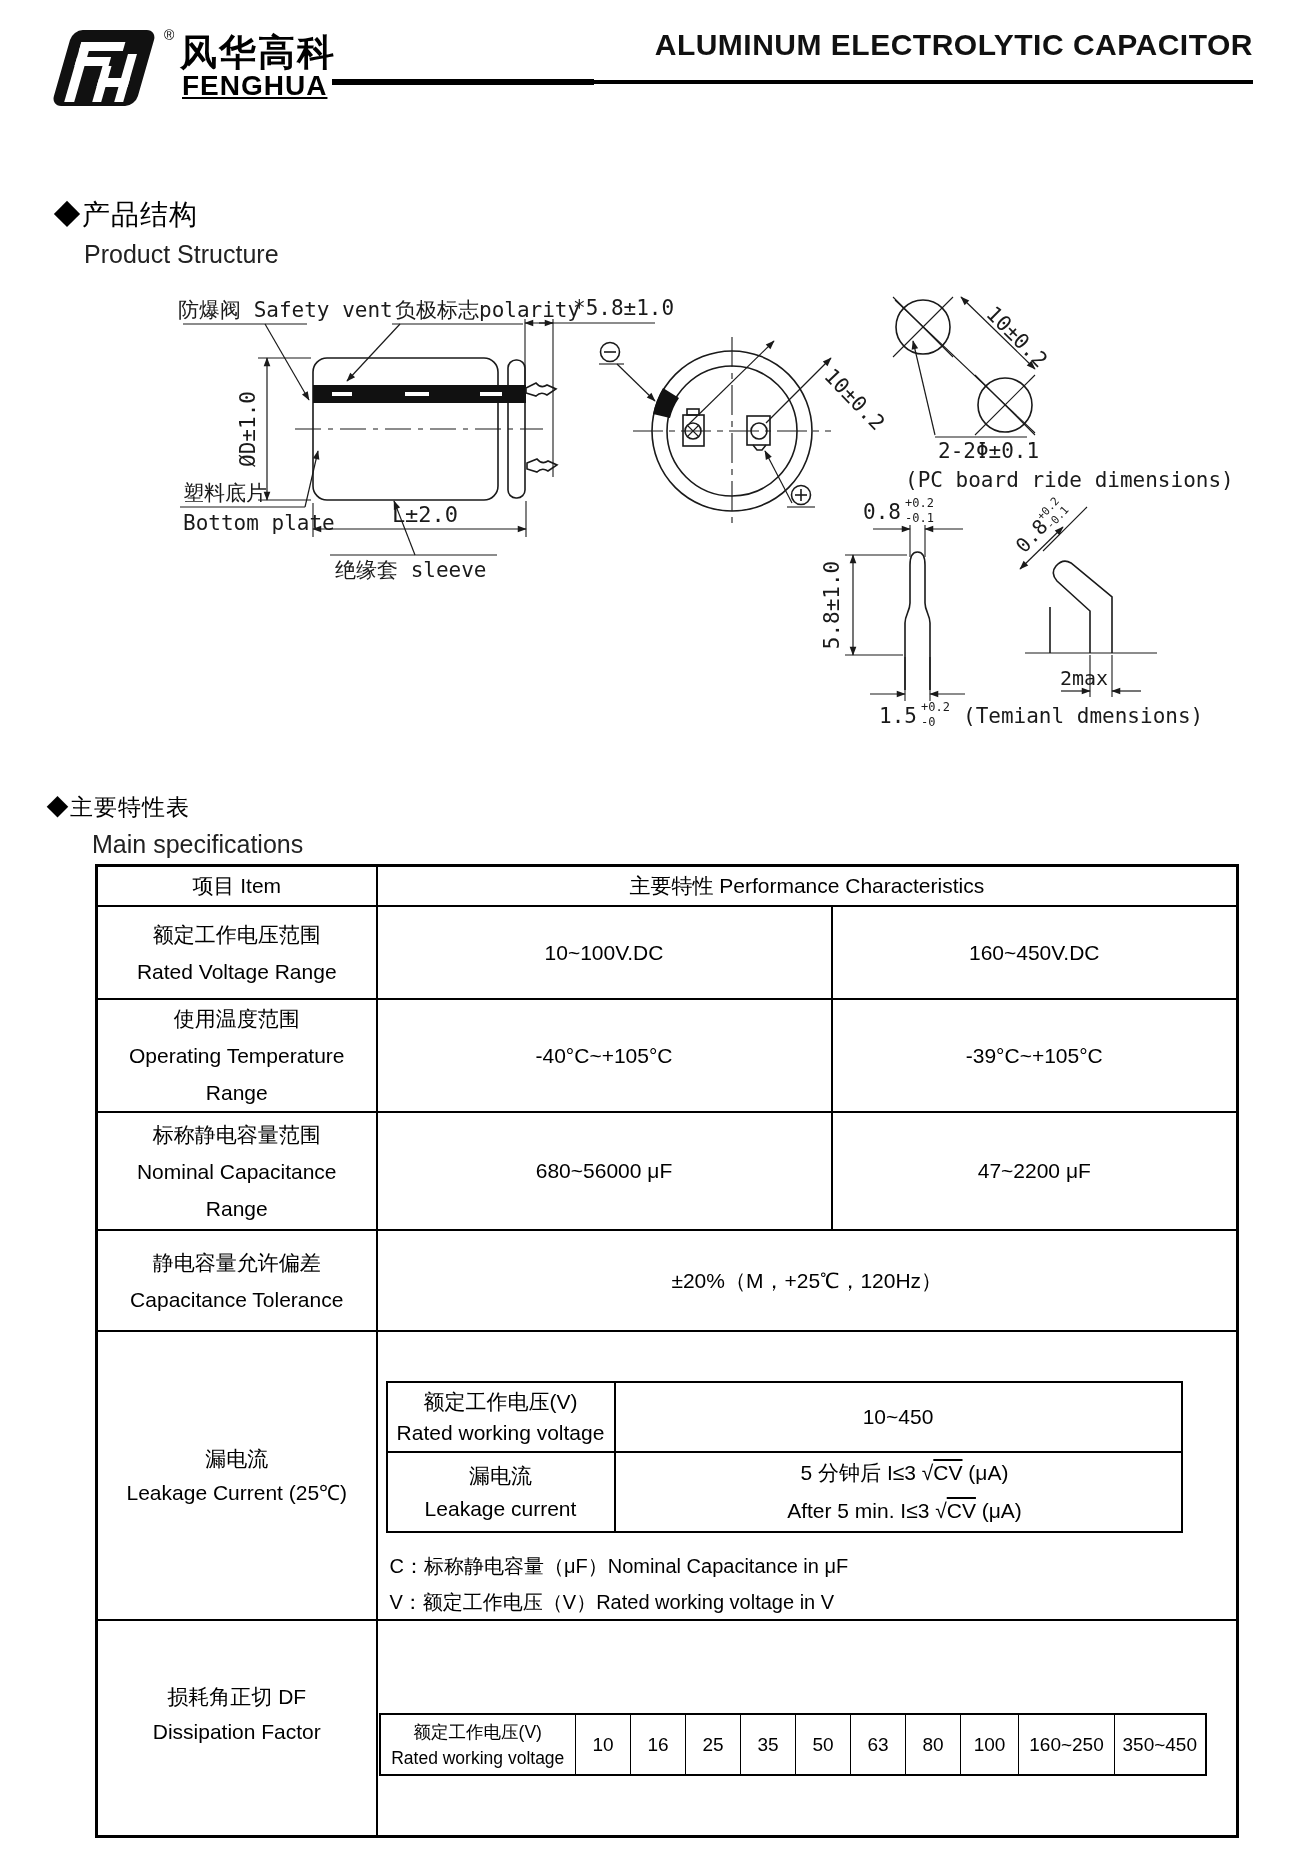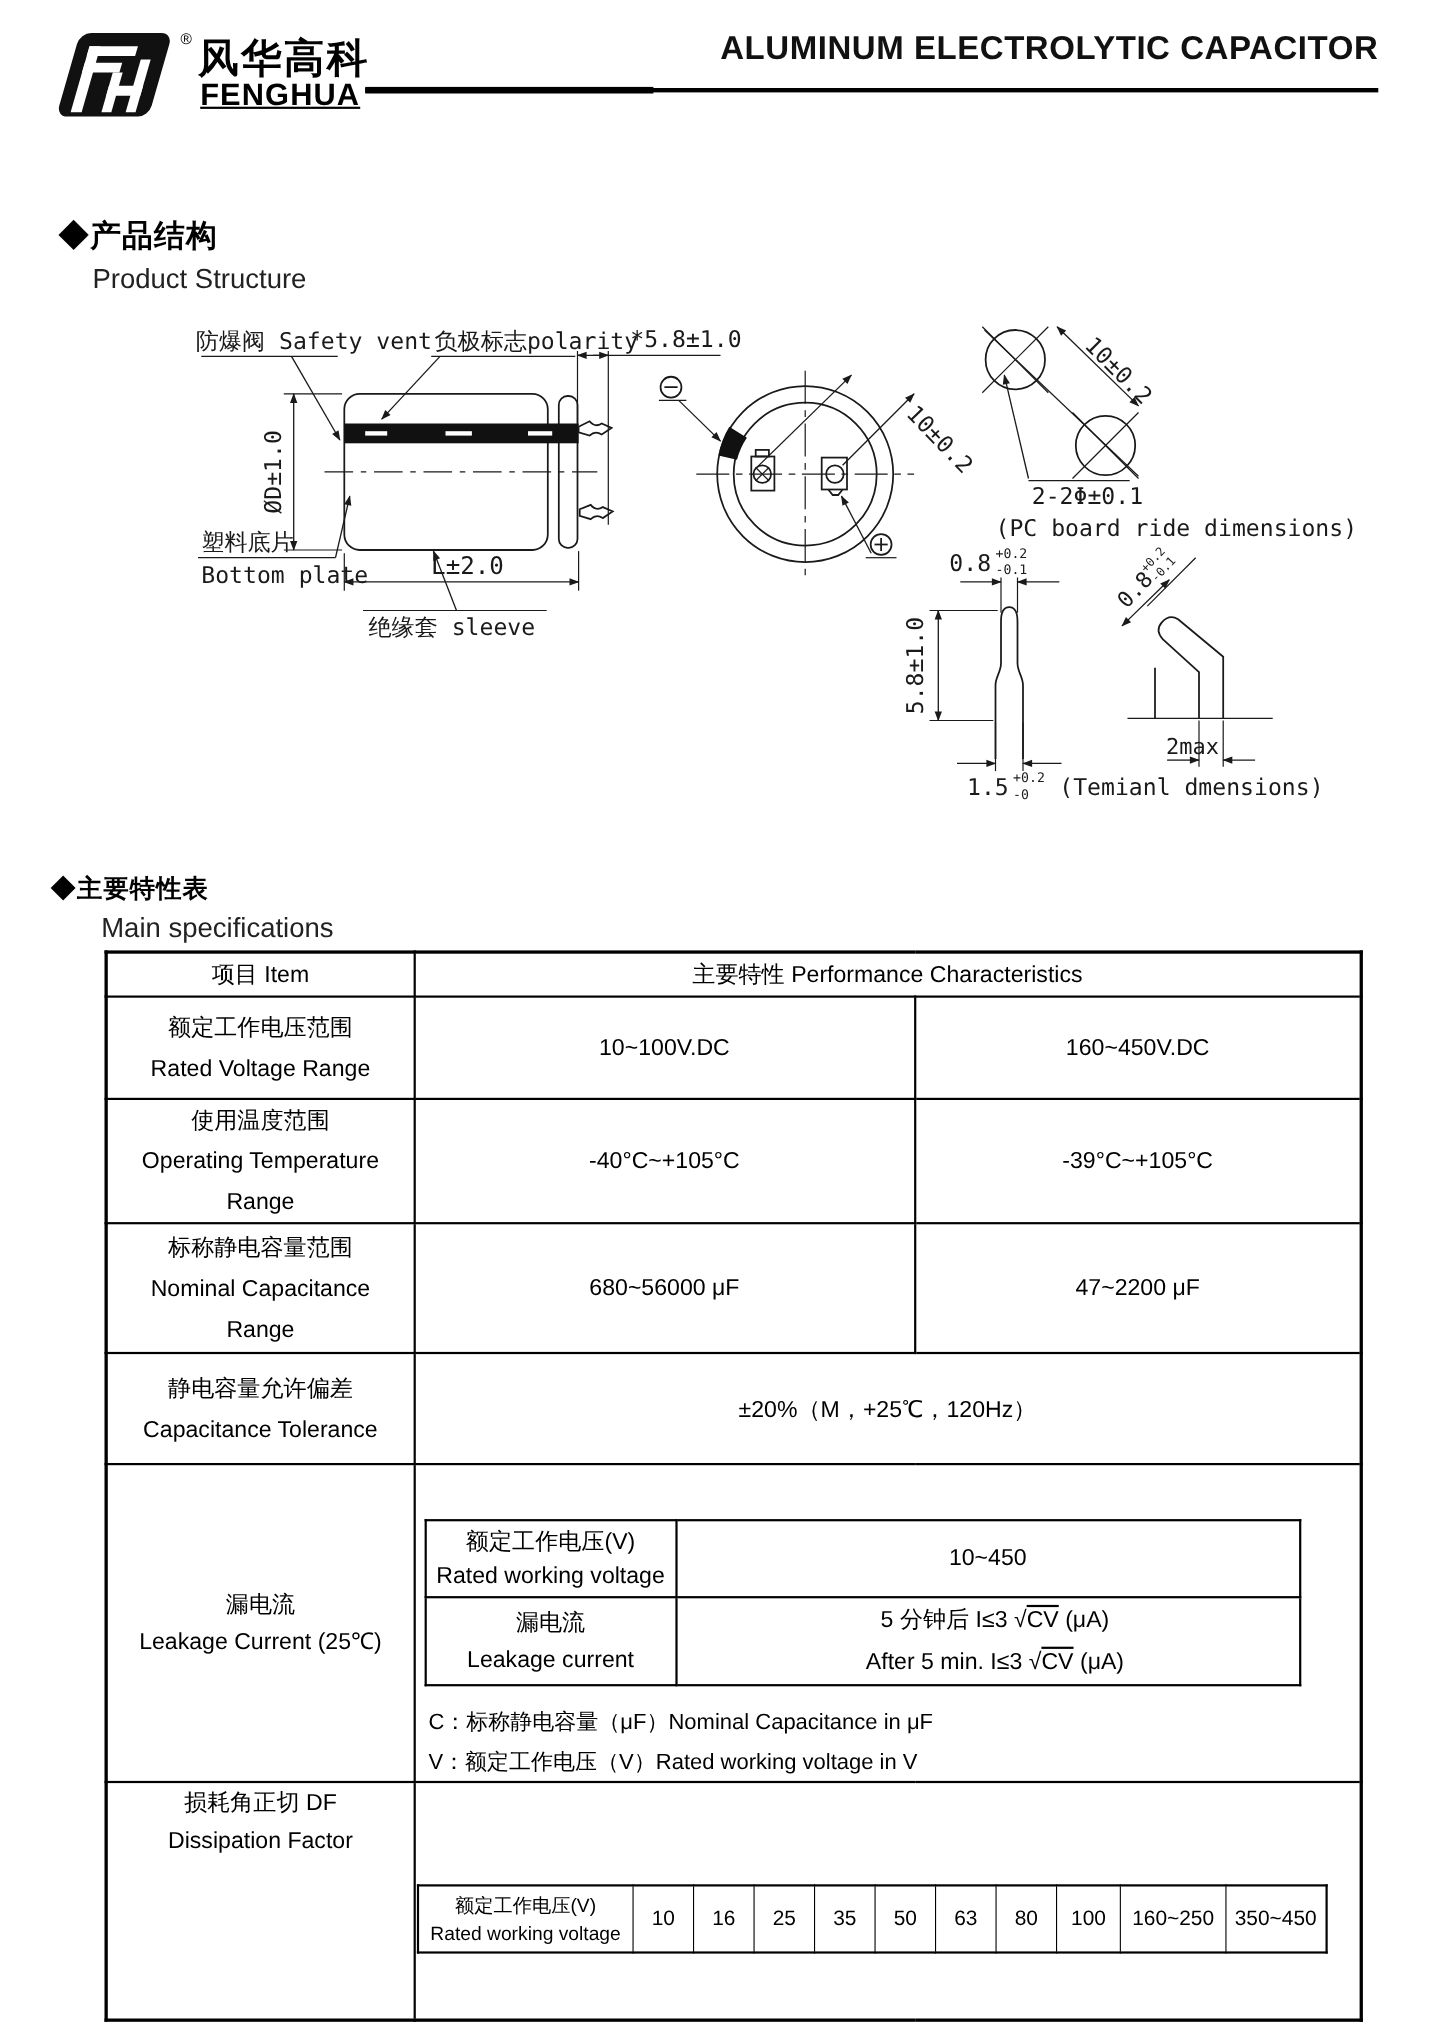--- a/index.html
+++ b/index.html
@@ -9,21 +9,21 @@
 
   
   #brand-zh{position:absolute;left:180px;top:28px;font-size:37px;font-weight:bold;letter-spacing:2px;}
   #brand-en{position:absolute;left:182px;top:70px;font-size:28px;font-weight:bold;letter-spacing:1px;font-stretch:condensed;text-decoration:underline;}
   #doc-title{position:absolute;right:60px;top:28px;width:900px;text-align:right;
              font-size:30px;font-weight:bold;letter-spacing:.5px;color:#111;}
   #header-rule{position:absolute;left:332px;top:80px;width:921px;height:4px;background:#000;}
   #header-rule-thick{position:absolute;left:332px;top:79px;width:262px;height:6px;background:#000;}
 
   
-  .sec-zh{font-size:28px;font-weight:bold;letter-spacing:1px;text-align:right;}
+  .sec-zh{font-size:28px;font-weight:normal;letter-spacing:1px;text-align:right;}
   .sec-en{font-size:25px;color:#222;}
 
   
   #drawing{position:absolute;left:95px;top:245px;}
   #drawing text{font-family:"DejaVu Sans Mono",monospace;fill:#1a1a1a;}
   #drawing .ln{stroke:#1a1a1a;stroke-width:1.6;fill:none;}
   #drawing .thin{stroke:#1a1a1a;stroke-width:1.1;fill:none;}
   #drawing .dim{stroke:#1a1a1a;stroke-width:1.2;fill:none;}
 
   
@@ -324,21 +324,21 @@
                 </td>
               </tr>
             </tbody>
           </table>
           <div class="leak-note">C：标称静电容量（μF）Nominal Capacitance in μF</div>
           <div class="leak-note" style="margin-top:2px;">V：额定工作电压（V）Rated working voltage in V</div>
         </td>
       </tr>
 
       <tr style="height:216px;">
-        <td style="vertical-align:top;">
+        <td style="vertical-align:top;padding-top:58px;">
           <div style="line-height:35px;">损耗角正切 DF</div>
           <div style="line-height:35px;">Dissipation Factor</div>
         </td>
         <td id="df-cell" colspan="2">
           <table id="df-table">
             <colgroup>
               <col style="width:196px">
                 <col style="width:55px">
                 <col style="width:55px">
                 <col style="width:55px">

